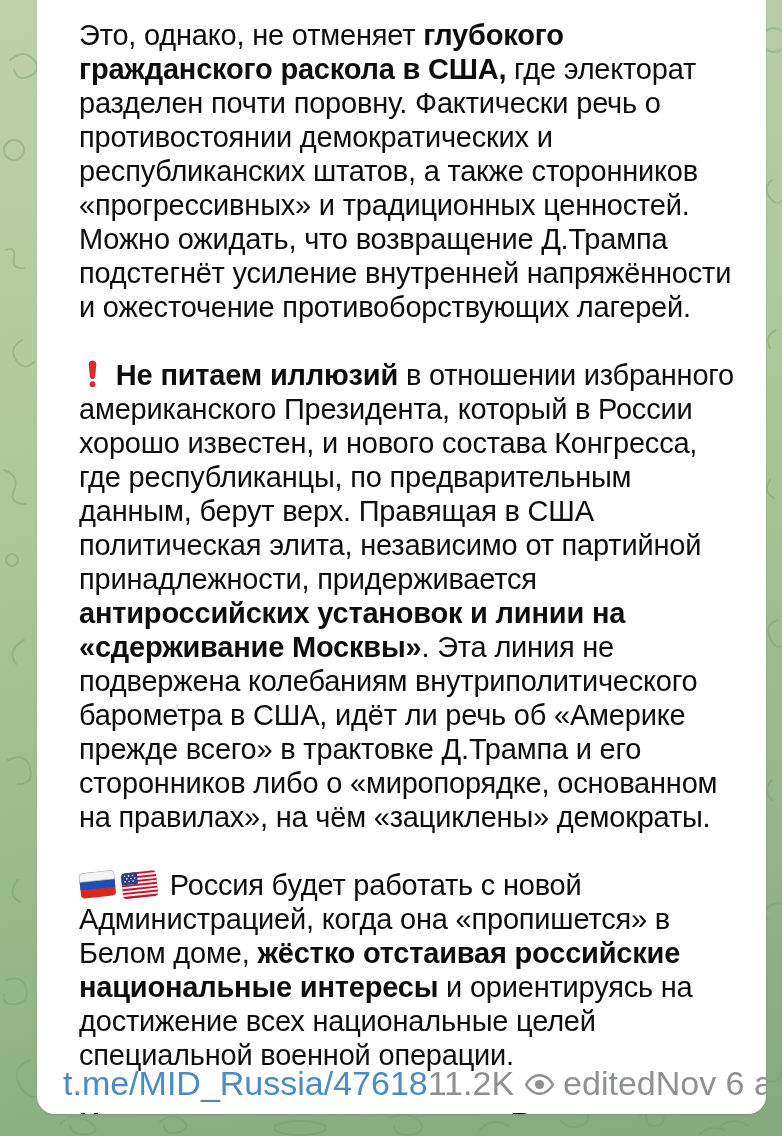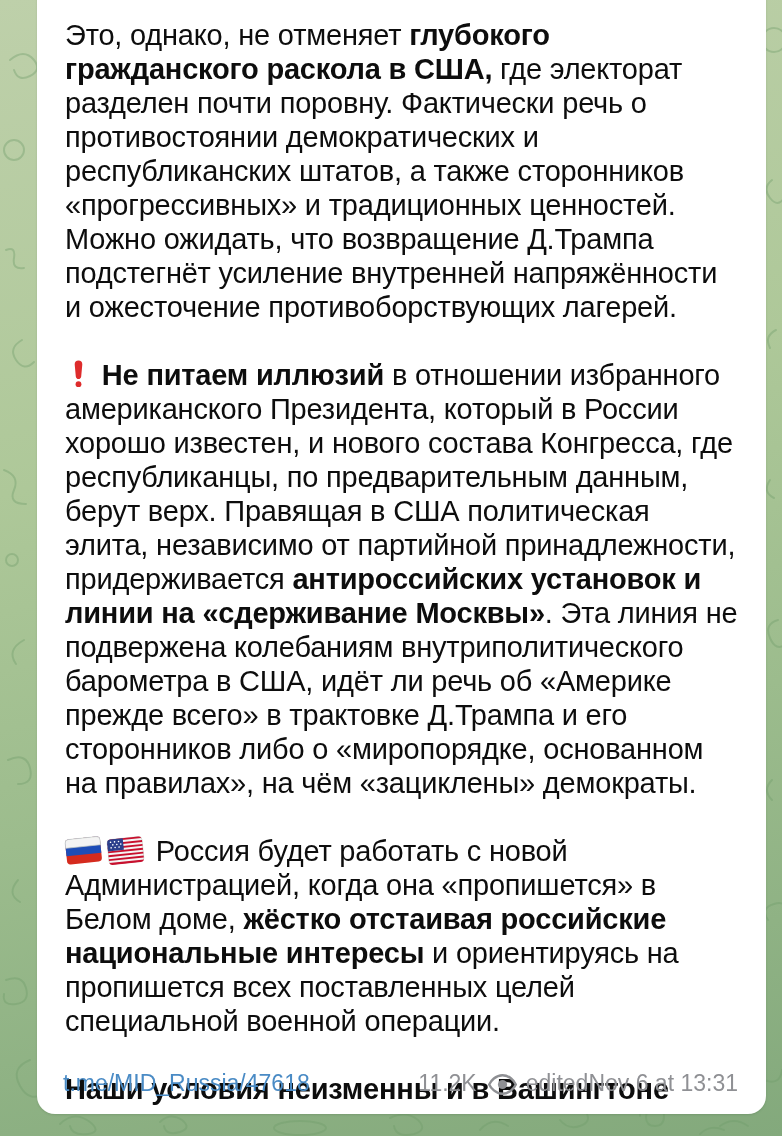--- a/index.html
+++ b/index.html
@@ -25,39 +25,39 @@
     padding: 52px 28px 14px 26px;
     overflow: hidden;
     box-shadow: 0 1px 2px rgba(50, 80, 50, 0.18);
   }
   .msg {
     font-size: 29px;
     line-height: 34px;
     color: #0d0d0d;
     letter-spacing: -0.2px;
   }
-  .msg p.para { margin: 0 0 34px 2px; }
+  .msg p.para { margin: 0 0 34px 16px; }
   .msg p.para:last-child { margin-bottom: 0; }
   .msg .b { font-weight: bold; }
   .icn { display: inline-block; vertical-align: -3px; line-height: 0; }
   .icn svg { display: inline-block; }
   .flag-tilt { transform: rotate(-6deg); }
   .footer {
     position: absolute;
     left: 26px; right: 28px; bottom: 16px;
     display: flex;
     align-items: center;
-    font-size: 23px;
+    font-size: 34px;
     line-height: 30px;
     color: #8f9094;
     white-space: nowrap;
   }
   .footer .link { color: #4a8bc5; text-decoration: none; }
   .footer .spacer { flex: 1; }
-  .footer .views { margin-right: 10px; margin-left: 16px; }
+  .footer .views { margin-right: 10px; }
   .footer .eye { display: inline-block; line-height: 0; margin-top: 3px; }
   .footer .edited { margin-left: 8px; }
   .footer .timestamp { }
 </style>
 </head>
 <body>
 
 <div class="chat-bg">
   <svg class="doodles" width="782" height="1136" viewBox="0 0 782 1136" fill="none" stroke="#6f9c6a" stroke-width="2" opacity="0.38" stroke-linecap="round">
     <path d="M10 60 q14 -12 24 0 q8 10 -4 16 q-12 6 -16 -6"></path>
@@ -118,21 +118,21 @@
               <circle cx="4.5" cy="3.8" r="0.8"></circle>
               <circle cx="8.5" cy="3.8" r="0.8"></circle>
               <circle cx="12.5" cy="3.8" r="0.8"></circle>
               <circle cx="6.5" cy="6.6" r="0.8"></circle>
               <circle cx="10.5" cy="6.6" r="0.8"></circle>
               <circle cx="14.5" cy="6.6" r="0.8"></circle>
               <circle cx="4.5" cy="9.4" r="0.8"></circle>
               <circle cx="8.5" cy="9.4" r="0.8"></circle>
               <circle cx="12.5" cy="9.4" r="0.8"></circle>
             </g>
-          </svg></span><span> Россия будет работать с новой Администрацией, когда она «пропишется» в Белом доме, </span><span class="b">жёстко отстаивая российские национальные интересы</span><span> и ориентируясь на пропишется всех поставленных целей специальной военной операции.</span></p>
+          </svg></span><span> Россия будет работать с новой Администрацией, когда она «пропишется» в Белом доме, </span><span class="b">жёстко отстаивая российские национальные интересы</span><span> и ориентируясь на достижение всех национальные целей специальной военной операции.</span></p>
       <p class="para"><span class="b">Наши условия неизменны и в Вашингтоне хорошо известны.</span></p>
     </div>
 
   <div class="footer">
     <a class="link" href="#">t.me/MID_Russia/47618</a>
     <span class="spacer"></span>
     <span class="views">11.2K</span>
     <span class="eye">
       <svg width="31" height="23" viewBox="0 0 31 23">
         <path d="M15.5 2.2 C8.6 2.2 3.8 7.8 2.2 11.4 C3.8 15 8.6 20.8 15.5 20.8 C22.4 20.8 27.2 15 28.8 11.4 C27.2 7.8 22.4 2.2 15.5 2.2 Z" fill="none" stroke="#8f9094" stroke-width="2.4"></path>

